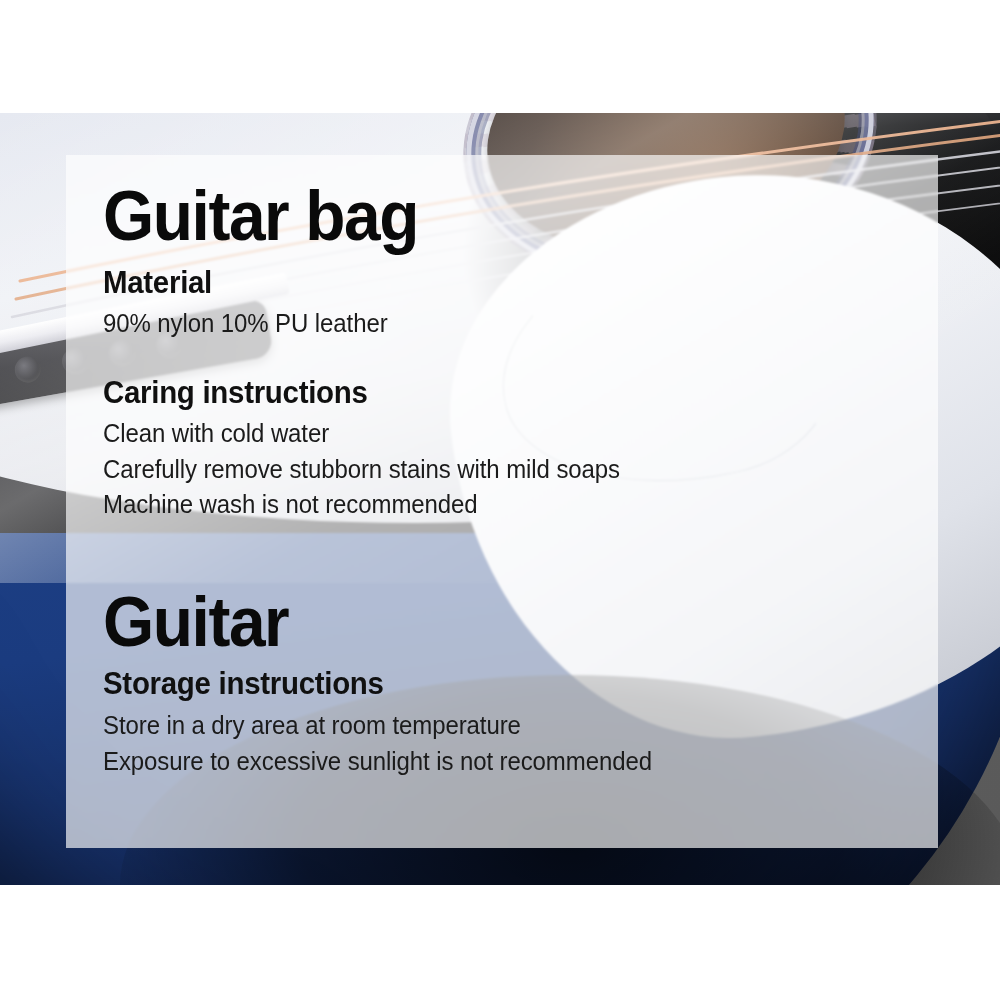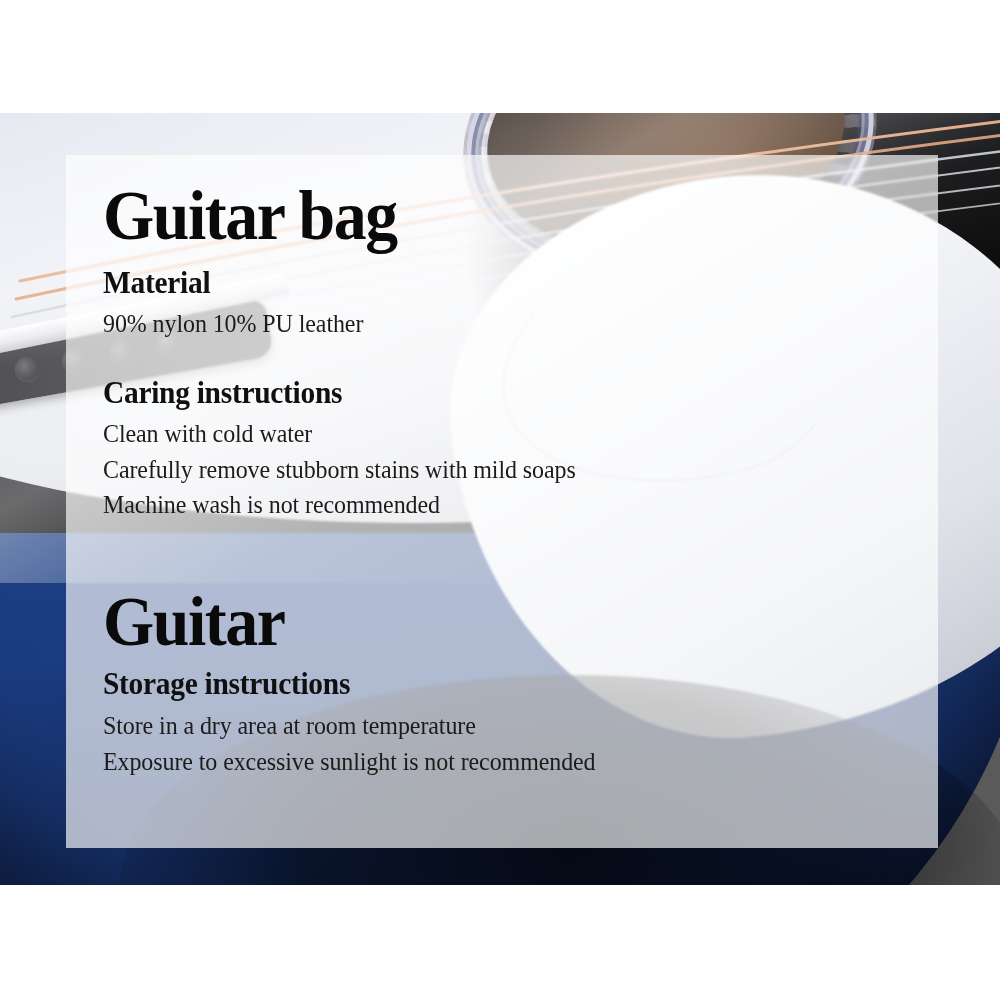--- a/index.html
+++ b/index.html
@@ -7,21 +7,21 @@
     margin: 0;
     padding: 0;
     background: #ffffff;
   }
   #page {
     position: relative;
     width: 1000px;
     height: 1000px;
     background: #ffffff;
     overflow: hidden;
-    font-family: Liberation Serif, serif;
+    font-family: Liberation Sans, sans-serif;
   }
 
   
   #photo {
     position: absolute;
     left: 0;
     top: 113px;
     width: 1000px;
     height: 772px;
     overflow: hidden;

